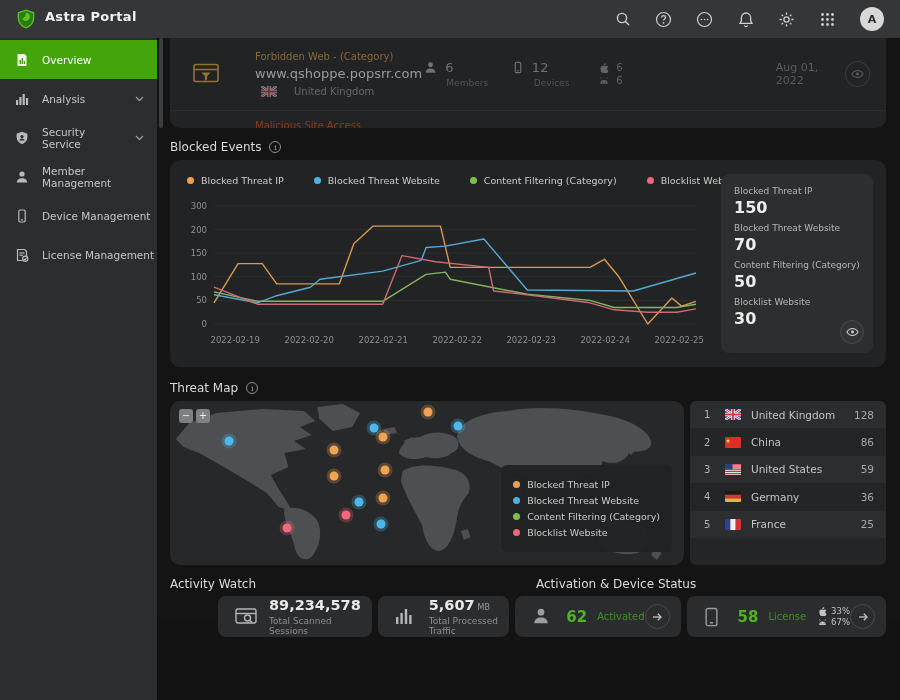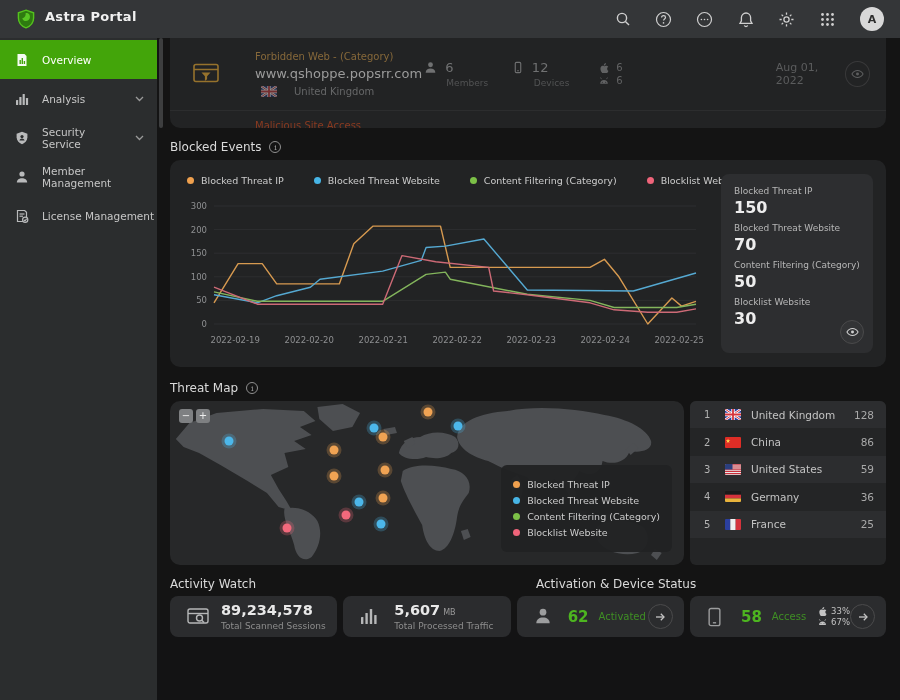--- a/index.html
+++ b/index.html
@@ -74,21 +74,21 @@
   .origin-row { height:27.4px; display:flex; align-items:center; font-size:10.5px; color:#c3c3c3; }
   .origin-row:nth-child(odd) { background:#2c2d2f; }
   .o-rank { width:15px; margin-left:14px; font-size:10px; color:#b3b3b3; }
   .o-flag { width:16px; height:11px; margin:0 10px 0 6px; flex:0 0 auto; border-radius:1px; overflow:hidden; }
   .o-country { flex:1; }
   .o-val { margin-right:12px; color:#a9a9a9; }
 
   
   .bt-titles { margin-top:12px; display:grid; grid-template-columns:repeat(4,1fr); gap:16px; }
   .bt-titles .sec-title:nth-child(2) { grid-column:3 / span 2; }
-  .bt-cards { margin-top:5px; display:grid; grid-template-columns:repeat(4,1fr); gap:6px; }
+  .bt-cards { margin-top:5px; display:grid; grid-template-columns:repeat(4,1fr); gap:6px;margin-left:48px; }
   .stat-card { height:41px; background:#2b2c2e; border-radius:8px; display:flex; align-items:center; padding:0 11px; }
   .sc-icon { width:22px; height:20px; color:#b6b7b8; margin:0 12px 0 6px; flex:0 0 auto; }
   .sc-val { font-size:14.5px; font-weight:bold; color:#e9e9e9; }
   .sc-unit { font-size:8px; color:#9b9b9b; font-weight:normal; margin-left:3px; }
   .sc-lbl { font-size:9px; color:#8d8d8d; margin-top:3px; }
   .green-val { font-size:15px; font-weight:bold; color:#4db520; margin-right:10px; }
   .green-status { font-size:10px; color:#3f8f24; }
   .plat-mini { margin-left:12px; font-size:8.5px; color:#c3c3c3; }
   .plat-mini div { display:flex; align-items:center; gap:4px; margin:1px 0; }
   .arrow-btn { margin-left:auto; width:25px; height:25px; border:1px solid #4a4a4b; border-radius:50%; color:#c4c4c4; display:flex; align-items:center; justify-content:center; cursor:pointer; flex:0 0 auto; }
@@ -203,20 +203,29 @@
       </span>
   </div>
   <div class="side-item">
     <span class="sicon">
         <svg width="14" height="14" viewBox="0 0 14 14" fill="currentColor">
           <circle cx="7" cy="4" r="2.6"></circle>
           <path d="M1.8 12.6c0-2.9 2.3-4.4 5.2-4.4s5.2 1.5 5.2 4.4z"></path>
         </svg>
       </span>
     <span>Member Management</span>
+  </div>
+  <div class="side-item">
+    <span class="sicon">
+        <svg width="14" height="14" viewBox="0 0 14 14" fill="none" stroke="currentColor" stroke-width="1.2">
+          <rect x="3.8" y="1" width="6.4" height="12" rx="1.4"></rect>
+          <line x1="6" y1="10.8" x2="8" y2="10.8"></line>
+        </svg>
+      </span>
+    <span>Device Management</span>
   </div>
   <div class="side-item">
     <span class="sicon">
         <svg width="14" height="14" viewBox="0 0 14 14" fill="none" stroke="currentColor" stroke-width="1.2">
           <path d="M2.5 1.5h7.2l1.8 1.8v9.2H2.5z"></path>
           <line x1="4.5" y1="5" x2="9.5" y2="5"></line>
           <line x1="4.5" y1="7.2" x2="8" y2="7.2"></line>
           <circle cx="10.2" cy="10.8" r="2.6" fill="#2b2d2e"></circle>
           <polyline points="9,10.8 10,11.8 11.6,9.9"></polyline>
         </svg>
@@ -558,21 +567,21 @@
         </span>
     </div>
     <div class="stat-card">
       <span class="sc-icon">
           <svg width="15" height="20" viewBox="0 0 14 18" fill="none" stroke="#9c9d9e" stroke-width="1.3">
             <rect x="2" y="1" width="10" height="16" rx="1.8"></rect>
             <line x1="5.5" y1="14.4" x2="8.5" y2="14.4"></line>
           </svg>
         </span>
       <span class="green-val">58</span>
-      <span class="green-status">Access</span>
+      <span class="green-status">License</span>
       <span class="plat-mini">
         <div>
             <svg width="9" height="10" viewBox="0 0 12 13" fill="#c3c3c3">
               <path d="M7.6 3.4c.5-.6.8-1.4.7-2.2-.7 0-1.5.5-2 1-.4.5-.8 1.3-.7 2 .8.1 1.5-.3 2-.8zm2.2 4.5c0-1.5 1.2-2.2 1.3-2.3-.7-1-1.8-1.2-2.2-1.2-.9-.1-1.8.6-2.2.6-.5 0-1.2-.6-2-.6-1 0-2 .6-2.5 1.5-1 1.9-.2 4.6.8 6.1.5.7 1 1.5 1.8 1.5.7 0 1-.5 1.9-.5s1.1.5 2 .5c.8 0 1.3-.7 1.8-1.4.6-.8.8-1.6.8-1.7-.1 0-1.5-.6-1.5-2.5z"></path>
             </svg>
             <span>33%</span>
           </div>
         <div>
             <svg width="9" height="8" viewBox="0 0 12 10" fill="#c3c3c3">
               <path d="M1.4 9c0-2.6 2-4.6 4.6-4.6s4.6 2 4.6 4.6z"></path>

